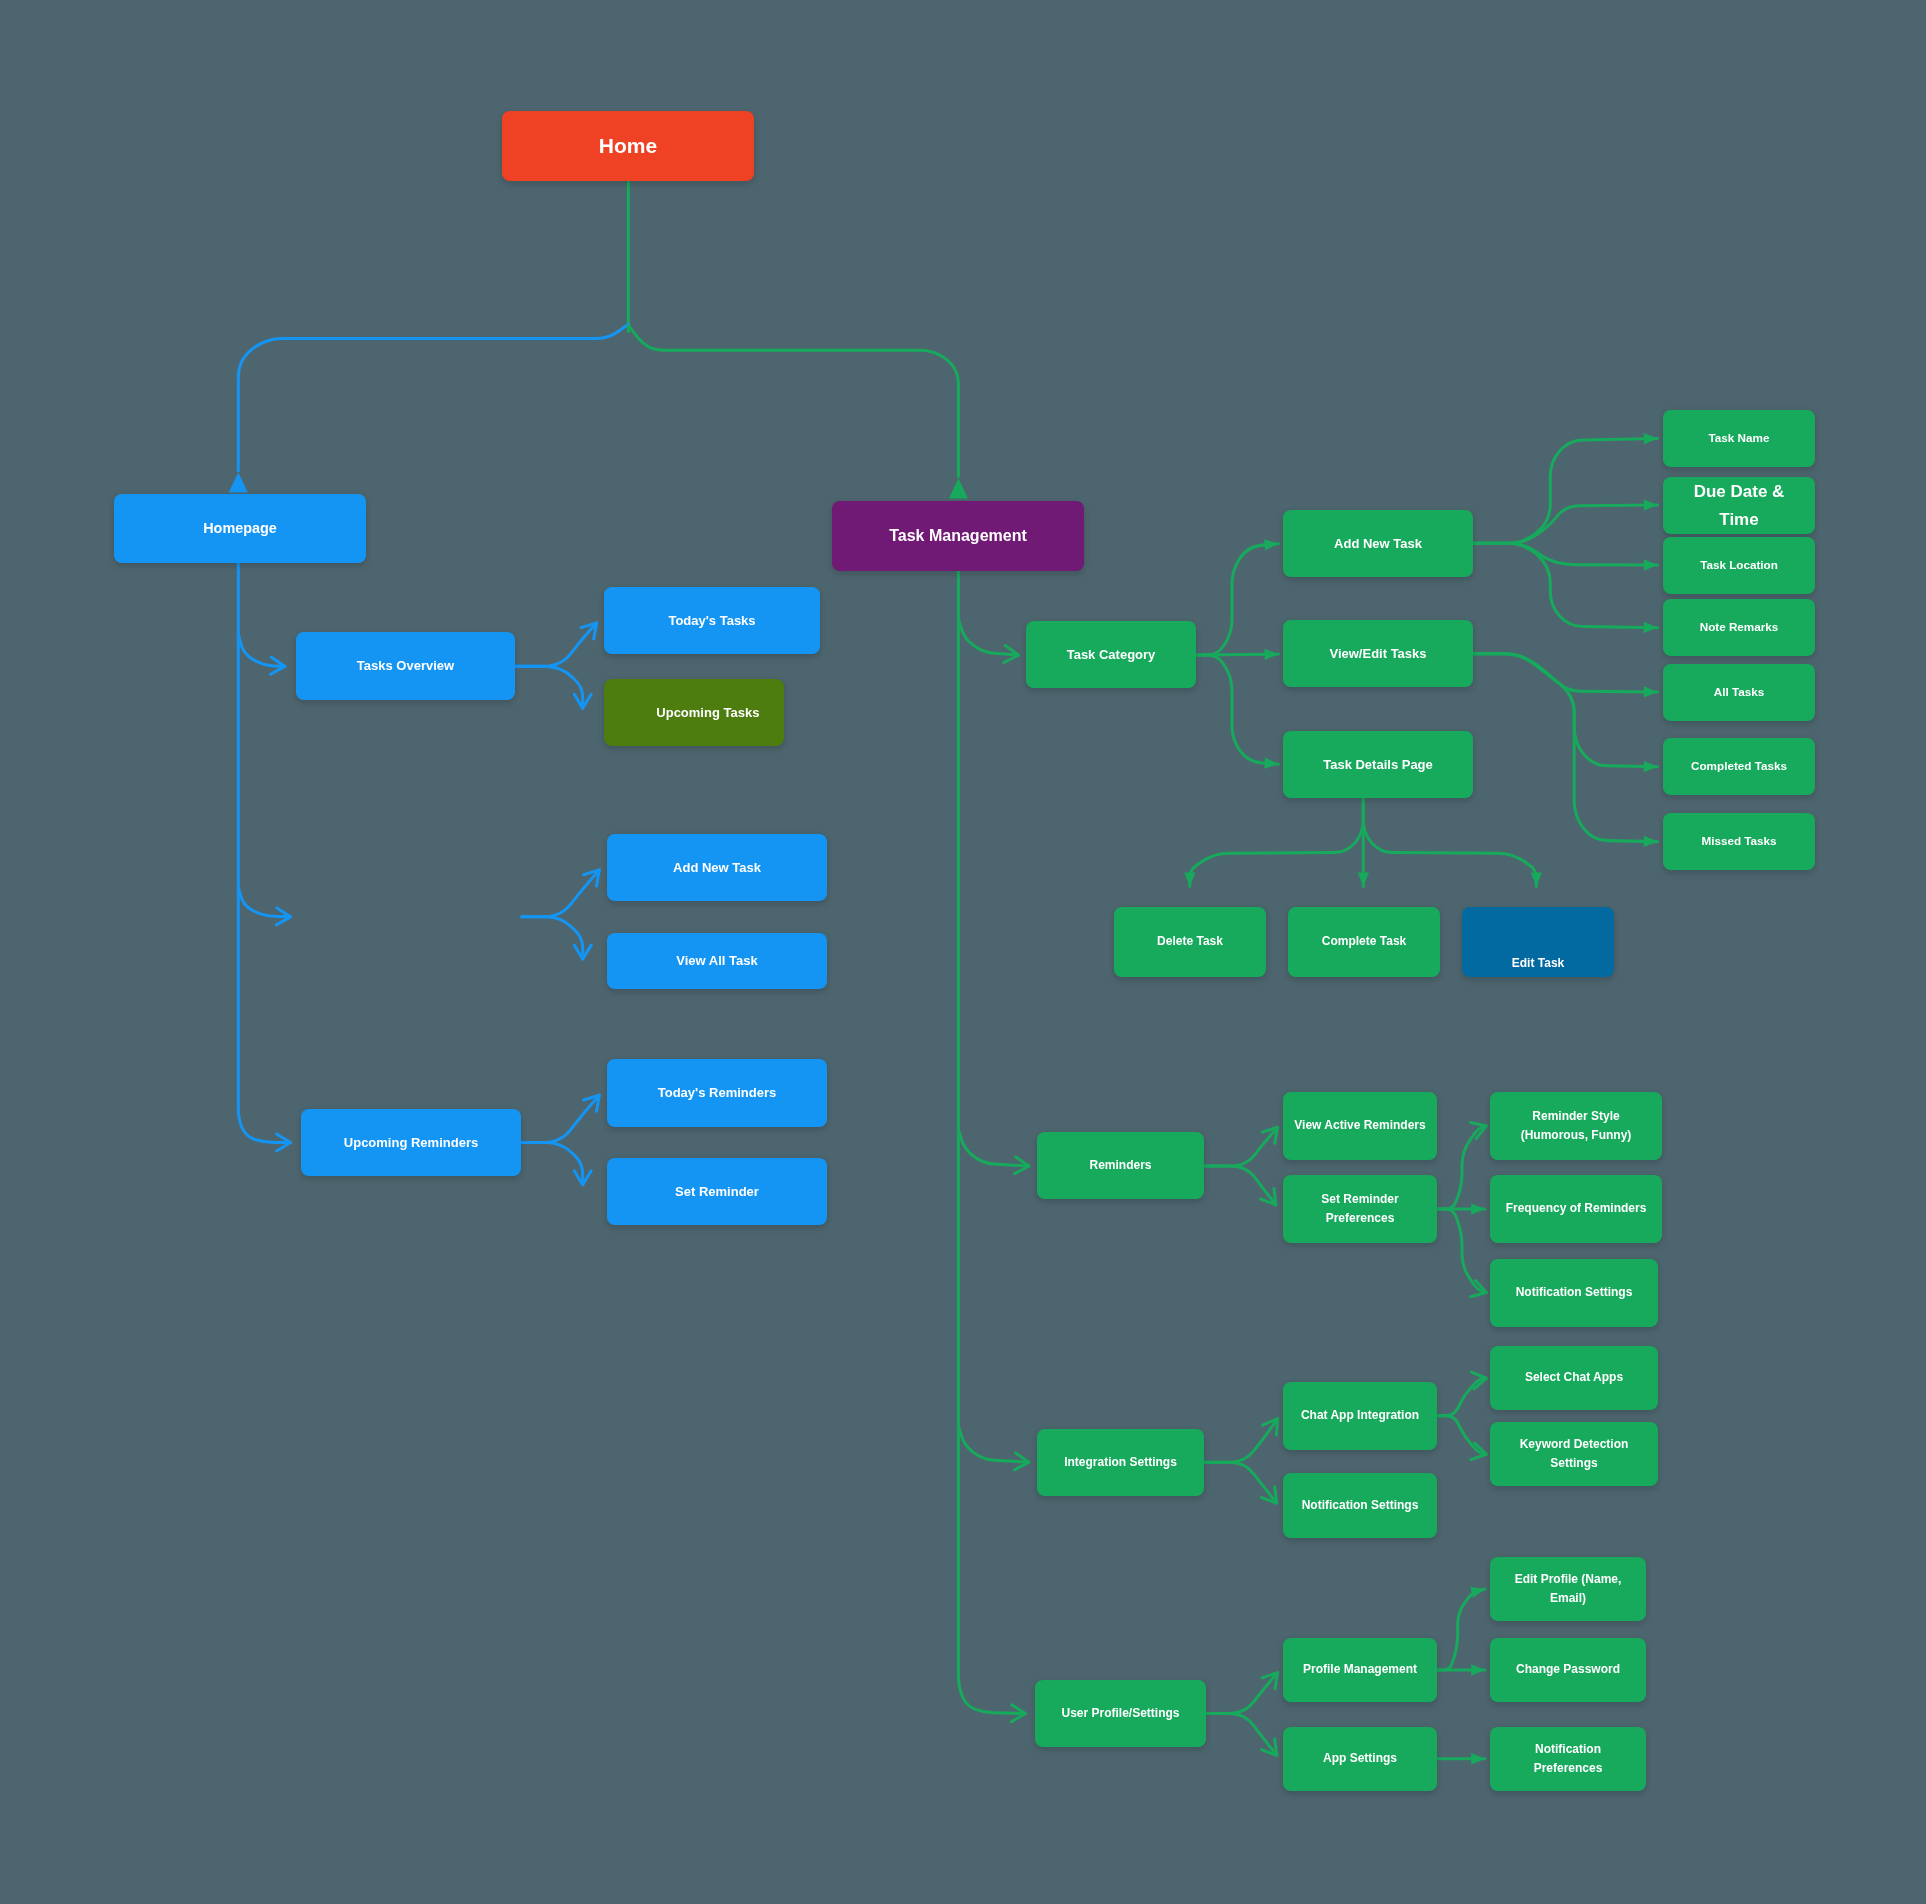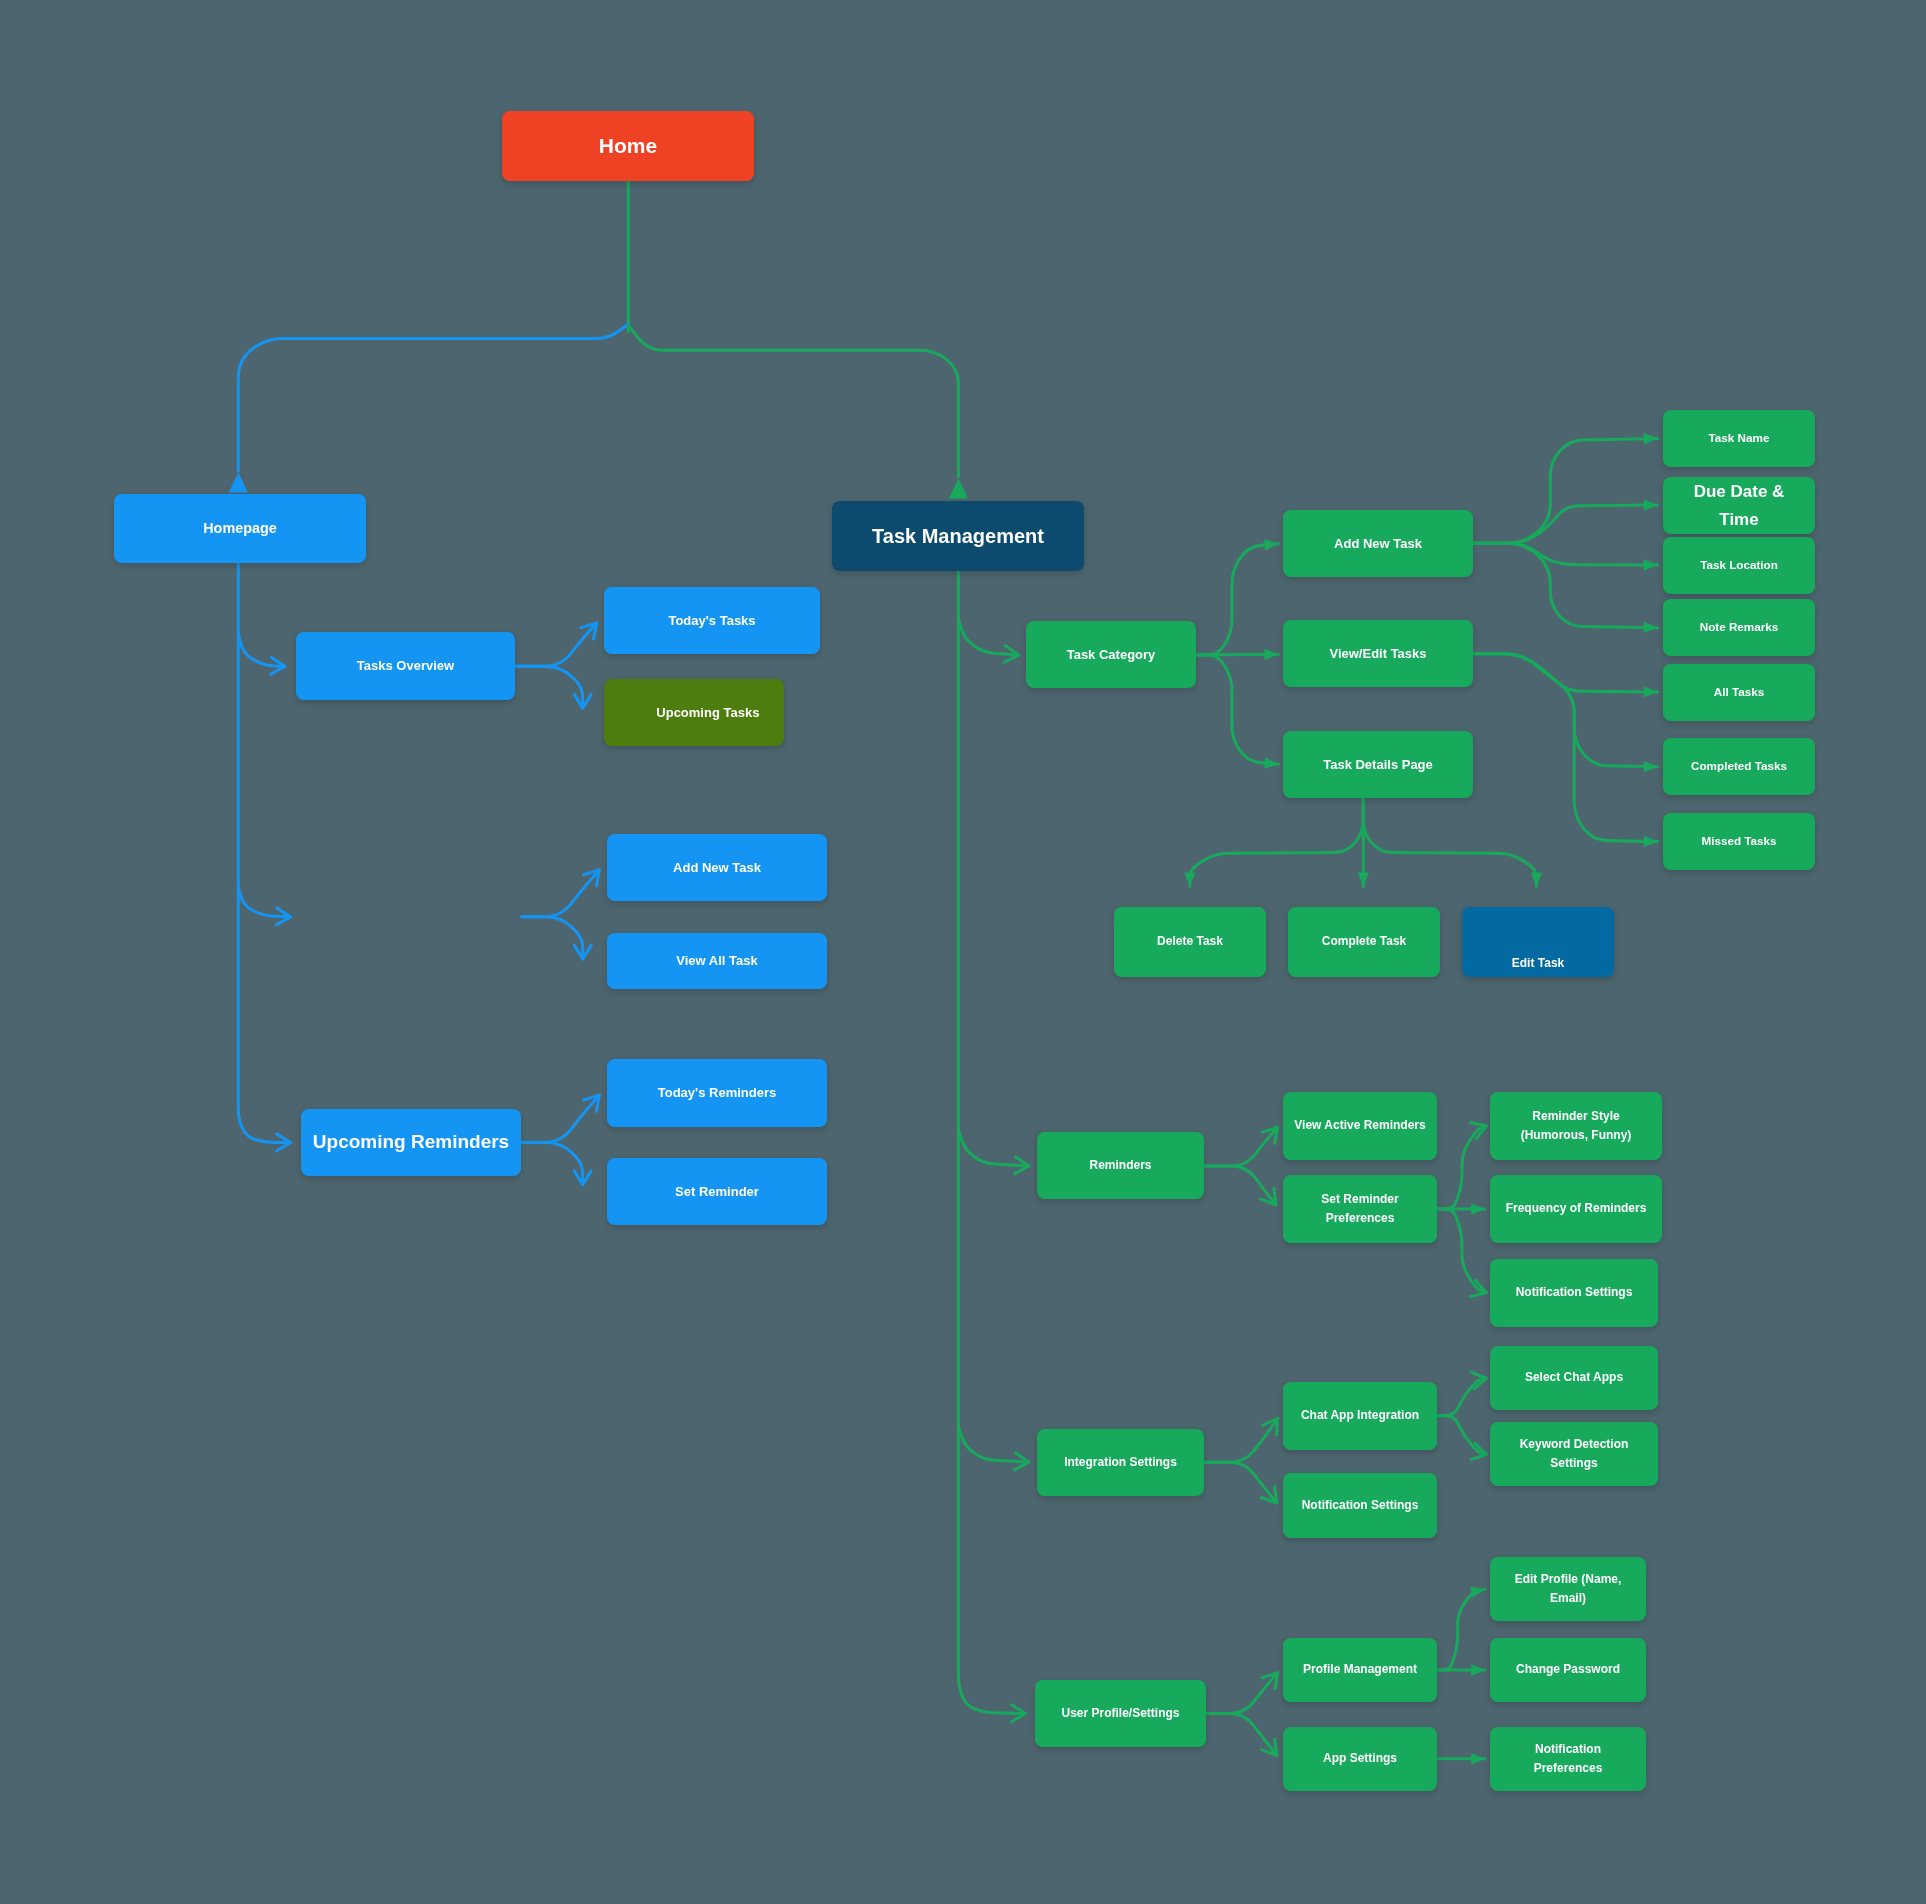--- a/index.html
+++ b/index.html
@@ -215,30 +215,30 @@
     </div>
     <div class="node" style="left: 604px; top: 679px; width: 180px; height: 67px; background: #4d7c0f; font-size: 13px; color: rgb(255, 255, 255); padding-left: 39px;">
       <span>Upcoming Tasks</span>
     </div>
     <div class="node" style="left: 607px; top: 834px; width: 220px; height: 67px; background: rgb(20, 149, 244); font-size: 13px; color: rgb(255, 255, 255);">
       <span>Add New Task</span>
     </div>
     <div class="node" style="left: 607px; top: 933px; width: 220px; height: 56px; background: rgb(20, 149, 244); font-size: 13px; color: rgb(255, 255, 255);">
       <span>View All Task</span>
     </div>
-    <div class="node" style="left: 301px; top: 1109px; width: 220px; height: 67px; background: rgb(20, 149, 244); font-size: 19px; color: rgb(255, 255, 255);">
+    <div class="node" style="left: 301px; top: 1109px; width: 220px; height: 67px; background: rgb(20, 149, 244); font-size: 13px; color: rgb(255, 255, 255);">
       <span>Upcoming Reminders</span>
     </div>
     <div class="node" style="left: 607px; top: 1059px; width: 220px; height: 68px; background: rgb(20, 149, 244); font-size: 13px; color: rgb(255, 255, 255);">
       <span>Today's Reminders</span>
     </div>
     <div class="node" style="left: 607px; top: 1158px; width: 220px; height: 67px; background: rgb(20, 149, 244); font-size: 13px; color: rgb(255, 255, 255);">
       <span>Set Reminder</span>
     </div>
-    <div class="node" style="left: 832px; top: 501px; width: 252px; height: 70px; background: #0c4a6e; font-size: 20px; color: rgb(255, 255, 255);">
+    <div class="node" style="left: 832px; top: 501px; width: 252px; height: 70px; background: #701a75; font-size: 16px; color: rgb(255, 255, 255);">
       <span>Task Management</span>
     </div>
     <div class="node" style="left: 1026px; top: 621px; width: 170px; height: 67px; background: rgb(23, 169, 92); font-size: 13px; color: rgb(255, 255, 255);">
       <span>Task Category</span>
     </div>
     <div class="node" style="left: 1283px; top: 510px; width: 190px; height: 67px; background: rgb(23, 169, 92); font-size: 13px; color: rgb(255, 255, 255);">
       <span>Add New Task</span>
     </div>
     <div class="node" style="left: 1283px; top: 620px; width: 190px; height: 67px; background: rgb(23, 169, 92); font-size: 13px; color: rgb(255, 255, 255);">
       <span>View/Edit Tasks</span>

